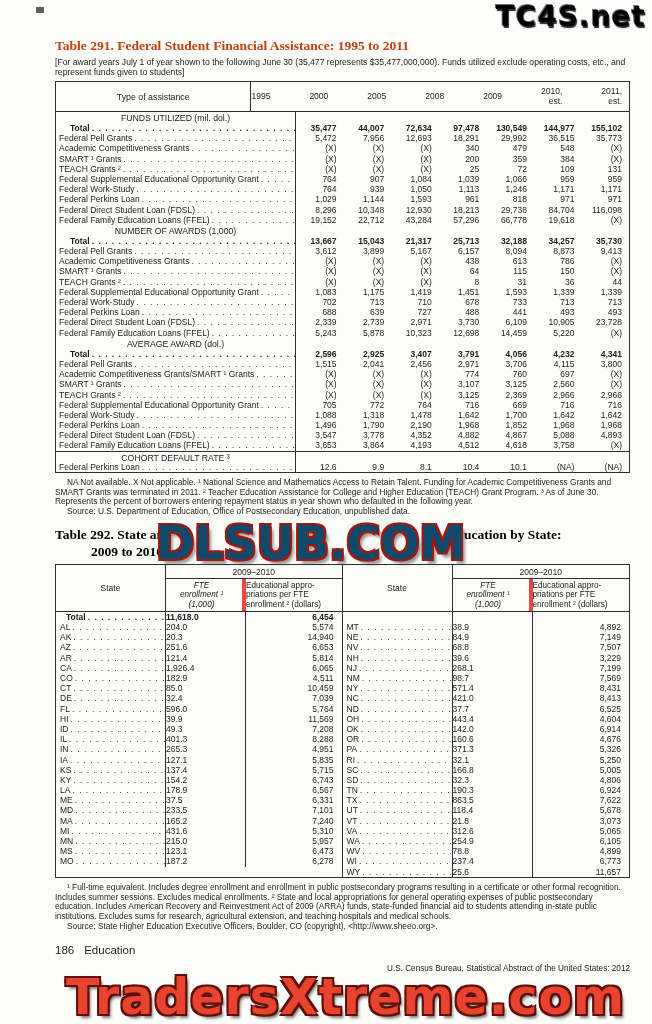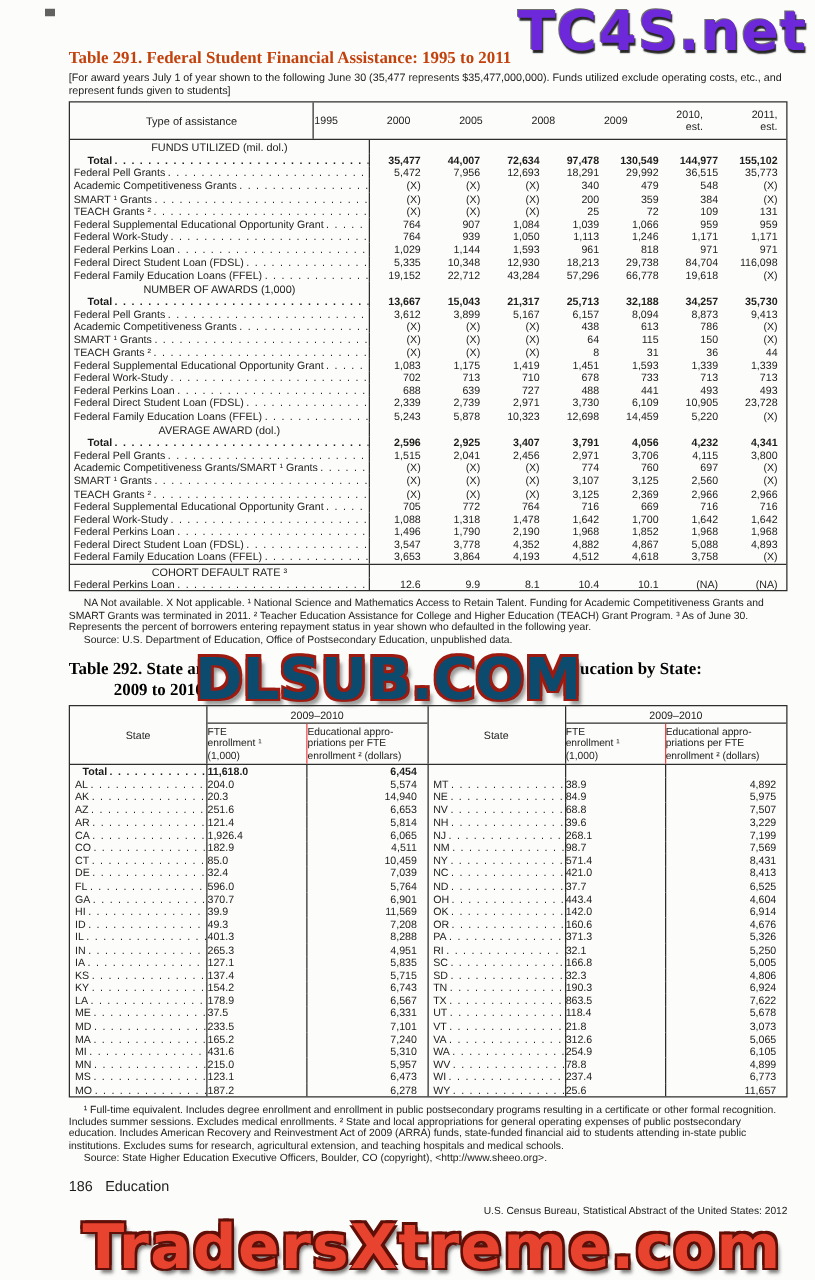--- a/index.html
+++ b/index.html
@@ -46,39 +46,39 @@
 
   
   .t292 { border: 1px solid #2e2e2e; margin-top: 4px; }
   .t292-head { display: flex; border-bottom: 1px solid #2e2e2e; }
   .half-head { width: 50%; display: flex; }
   .half-head.hh-left { border-right: 1px solid #2e2e2e; }
   .hh-state { width: 110px; border-right: 1px solid #2e2e2e; display: flex; align-items: center; justify-content: center; font-size: 8.5px; }
   .hh-right { flex: 1; display: flex; flex-direction: column; }
   .hh-span { text-align: center; border-bottom: 1px solid #2e2e2e; font-size: 8.5px; padding: 2px 0 1px; }
   .hh-cols { display: flex; flex: 1; }
-  .hh-fte { width: 80px; border-right: 1px solid #ef4444; text-align: left; font-size: 8.2px; line-height: 9.3px; padding: 2px 5px 2px 0; white-space: pre-line; }
+  .hh-fte { width: 80px; border-right: 4px solid #ef4444; text-align: center; font-size: 8.2px; line-height: 9.3px; padding: 2px 5px 2px 0; white-space: pre-line; font-style: italic; }
   .hh-appr { flex: 1; font-size: 8.2px; line-height: 9.3px; padding: 2px 5px 2px 0; white-space: pre-line; }
   .t292-body { display: flex; }
   .half { width: 50%; }
   .half-left { border-right: 1px solid #2e2e2e; }
   .srow { display: flex; height: 10.2px; line-height: 10.3px; font-size: 8.5px; }
   .srow.bold { font-weight: bold; }
   .srow .s-lbl { width: 110px; border-right: 1px solid #2e2e2e; display: flex; overflow: hidden; padding-left: 4px; }
   .srow.bold .s-lbl { padding-left: 10px; }
   .srow .s-fte { width: 80px; border-right: 1px solid #2e2e2e; text-align: left; padding-right: 6px; }
   .srow .s-appr { flex: 1; text-align: right; padding-right: 8px; }
 
   .page-footer { margin-top: 12px; font-size: 11.5px; }
   .pgnum { margin-right: 10px; }
   .census { text-align: right; font-size: 8.2px; margin-top: 8px; }
 
   
   .wm { position: absolute; z-index: 40; font-weight: bold; white-space: nowrap; pointer-events: none; font-family: "DejaVu Sans", sans-serif; }
-  .wm-top { top: 0; right: 6px; font-size: 44px; letter-spacing: 1px; color: #6d28d9;
+  .wm-top { top: 0; right: 6px; font-size: 28px; letter-spacing: 1px; color: #000000;
             text-shadow: 1px 2px 1px #262626, -1px -1px 0 #6f6f6f; }
   .wm-mid { top: 516px; left: 156px; font-size: 46px; color: #0c4a6e;
             text-shadow: -2px -2px 0 #9d1a10, 2px -2px 0 #9d1a10, -2px 2px 0 #9d1a10, 2px 2px 0 #9d1a10, 4px 5px 3px rgba(60,60,60,.5); }
   .wm-bottom { bottom: -2px; left: 66px; font-size: 49px; letter-spacing: 1px; color: #e8432f;
             text-shadow: -2px -2px 0 #5e1008, 2px -2px 0 #5e1008, -2px 2px 0 #5e1008, 2px 2px 0 #5e1008, 3px 4px 3px rgba(40,40,40,.6); }
 
   .corner-mark { position: absolute; top: 7px; left: 36px; width: 8px; height: 6px; background: #3a3a3a; opacity: .8; }
 </style>
 </head>
 <body>
@@ -216,21 +216,21 @@
             <div class="cell">961</div>
             <div class="cell">818</div>
             <div class="cell">971</div>
             <div class="cell">971</div>
           </div>
           <div class="trow">
             <div class="lbl">
               <span class="txt">Federal Direct Student Loan (FDSL)</span>
               <span class="dots"></span>
             </div>
-            <div class="cell">5,335</div>
+            <div class="cell">8,296</div>
             <div class="cell">10,348</div>
             <div class="cell">12,930</div>
             <div class="cell">18,213</div>
             <div class="cell">29,738</div>
             <div class="cell">84,704</div>
             <div class="cell">116,098</div>
           </div>
           <div class="trow">
             <div class="lbl">
               <span class="txt">Federal Family Education Loans (FFEL)</span>
@@ -652,28 +652,20 @@
             <div class="srow">
               <div class="s-lbl">
                 <span class="txt">FL</span>
                 <span class="dots"></span>
               </div>
               <div class="s-fte">596.0</div>
               <div class="s-appr">5,764</div>
             </div>
             <div class="srow">
               <div class="s-lbl">
-                <span class="txt">GA</span>
-                <span class="dots"></span>
-              </div>
-              <div class="s-fte">370.7</div>
-              <div class="s-appr">6,901</div>
-            </div>
-            <div class="srow">
-              <div class="s-lbl">
                 <span class="txt">HI</span>
                 <span class="dots"></span>
               </div>
               <div class="s-fte">39.9</div>
               <div class="s-appr">11,569</div>
             </div>
             <div class="srow">
               <div class="s-lbl">
                 <span class="txt">ID</span>
                 <span class="dots"></span>
@@ -799,21 +791,21 @@
               </div>
               <div class="s-fte">38.9</div>
               <div class="s-appr">4,892</div>
             </div>
             <div class="srow">
               <div class="s-lbl">
                 <span class="txt">NE</span>
                 <span class="dots"></span>
               </div>
               <div class="s-fte">84.9</div>
-              <div class="s-appr">5,975</div>
+              <div class="s-appr">7,149</div>
             </div>
             <div class="srow">
               <div class="s-lbl">
                 <span class="txt">NV</span>
                 <span class="dots"></span>
               </div>
               <div class="s-fte">68.8</div>
               <div class="s-appr">7,507</div>
             </div>
             <div class="srow">

